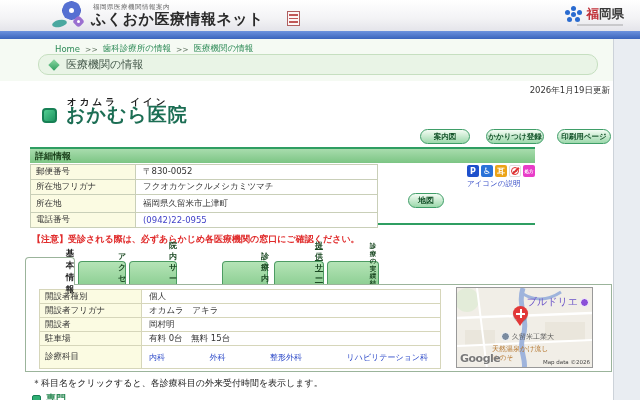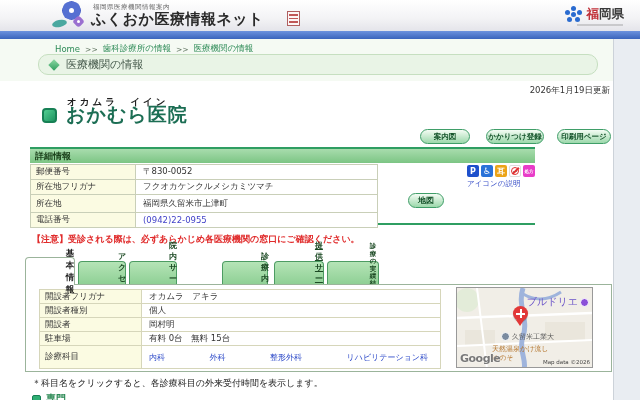--- a/index.html
+++ b/index.html
@@ -228,26 +228,26 @@
   <div class="tab t2">アクセス</div>
   <div class="tab t3">院内サービス</div>
   <div class="tab t5">診療内容</div>
   <div class="tab t6">提供サービス</div>
   <div class="tab t7">診療の実績
 結果等</div>
 
   <div class="cbox">
     <div class="btable">
       <div class="brow rh">
+        <span class="blabel">開設者種別</span>
+        <span class="bval">個人</span>
+      </div>
+      <div class="brow rh">
         <span class="blabel">開設者フリガナ</span>
         <span class="bval">オカムラ　アキラ</span>
-      </div>
-      <div class="brow rh">
-        <span class="blabel">開設者種別</span>
-        <span class="bval">個人</span>
       </div>
       <div class="brow rh">
         <span class="blabel">開設者</span>
         <span class="bval">岡村明</span>
       </div>
       <div class="brow rh">
         <span class="blabel">駐車場</span>
         <span class="bval">有料 0台　無料 15台</span>
       </div>
       <div class="brow rhd">

